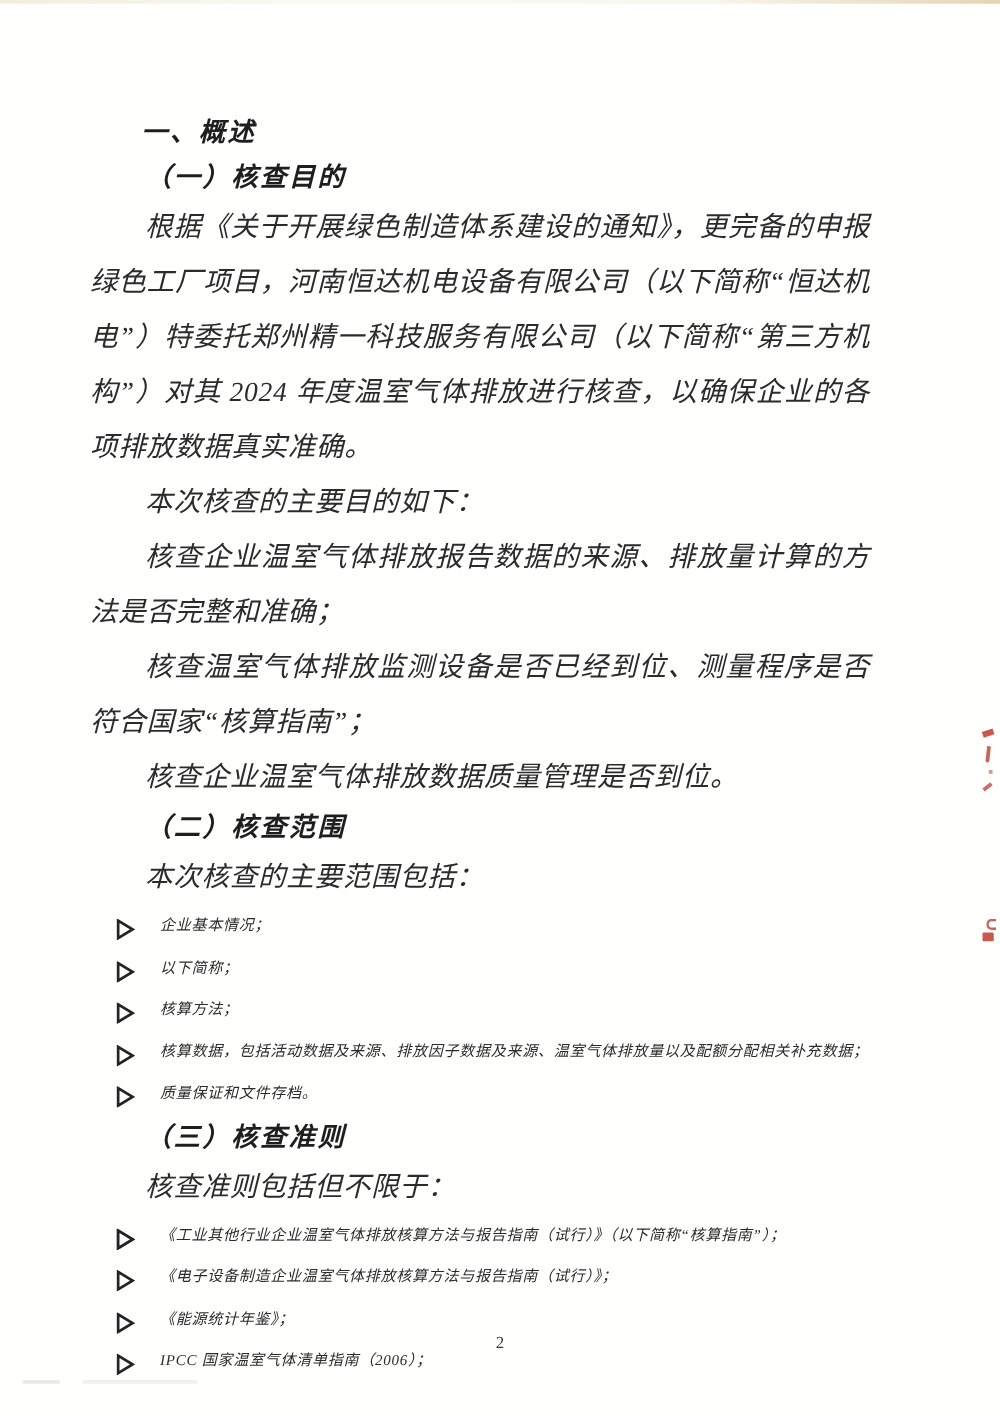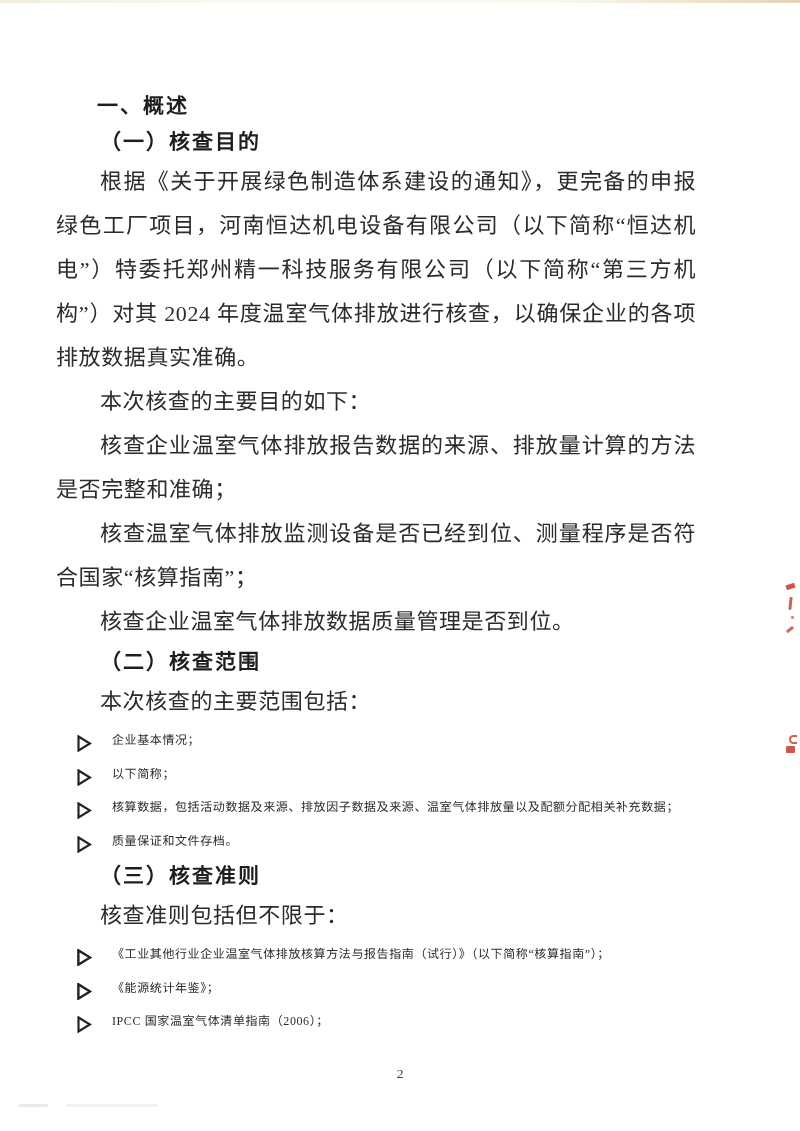--- a/index.html
+++ b/index.html
@@ -27,22 +27,23 @@
       rgba(205,185,125,0.25),
       rgba(205,185,125,0.10) 30%,
       rgba(205,185,125,0.12) 70%,
       rgba(196,160,90,0.45));
     pointer-events: none;
   }
   .content {
     position: absolute;
     top: 0; left: 0;
     width: 772px;
-    padding: 88px 76px 0 56px;
+    padding: 88px 76px 0 72px;
     box-sizing: border-box;
+    font-style: italic;
   }
   .h1 {
     font-size: 21px;
     line-height: 36px;
     font-weight: bold;
     color: #1e1e1e;
     margin: 0 0 0 41px;
     letter-spacing: 2px;
   }
   .h2 {
@@ -147,20 +148,26 @@
       <li>
         <span class="bullet"><svg width="15" height="17" viewBox="0 0 15 17">
               <polygon points="1.5,1.5 13,8.5 1.5,15.5" fill="#ffffff" stroke="#242424" stroke-width="2.2" stroke-linejoin="miter"></polygon>
             </svg></span>
         <span>以下简称；</span>
       </li>
       <li>
         <span class="bullet"><svg width="15" height="17" viewBox="0 0 15 17">
               <polygon points="1.5,1.5 13,8.5 1.5,15.5" fill="#ffffff" stroke="#242424" stroke-width="2.2" stroke-linejoin="miter"></polygon>
             </svg></span>
+        <span>核算方法；</span>
+      </li>
+      <li>
+        <span class="bullet"><svg width="15" height="17" viewBox="0 0 15 17">
+              <polygon points="1.5,1.5 13,8.5 1.5,15.5" fill="#ffffff" stroke="#242424" stroke-width="2.2" stroke-linejoin="miter"></polygon>
+            </svg></span>
         <span>核算数据，包括活动数据及来源、排放因子数据及来源、温室气体排放量以及配额分配相关补充数据；</span>
       </li>
       <li>
         <span class="bullet"><svg width="15" height="17" viewBox="0 0 15 17">
               <polygon points="1.5,1.5 13,8.5 1.5,15.5" fill="#ffffff" stroke="#242424" stroke-width="2.2" stroke-linejoin="miter"></polygon>
             </svg></span>
         <span>质量保证和文件存档。</span>
       </li>
     </ul>
 
@@ -175,20 +182,21 @@
       <li>
         <span class="bullet"><svg width="15" height="17" viewBox="0 0 15 17">
               <polygon points="1.5,1.5 13,8.5 1.5,15.5" fill="#ffffff" stroke="#242424" stroke-width="2.2" stroke-linejoin="miter"></polygon>
             </svg></span>
         <span>《工业其他行业企业温室气体排放核算方法与报告指南（试行）》（以下简称“核算指南”）；</span>
       </li>
       <li>
         <span class="bullet"><svg width="15" height="17" viewBox="0 0 15 17">
               <polygon points="1.5,1.5 13,8.5 1.5,15.5" fill="#ffffff" stroke="#242424" stroke-width="2.2" stroke-linejoin="miter"></polygon>
             </svg></span>
+        <span>《电子设备制造企业温室气体排放核算方法与报告指南（试行）》；</span>
       </li>
       <li>
         <span class="bullet"><svg width="15" height="17" viewBox="0 0 15 17">
               <polygon points="1.5,1.5 13,8.5 1.5,15.5" fill="#ffffff" stroke="#242424" stroke-width="2.2" stroke-linejoin="miter"></polygon>
             </svg></span>
         <span>《能源统计年鉴》；</span>
       </li>
       <li>
         <span class="bullet"><svg width="15" height="17" viewBox="0 0 15 17">
               <polygon points="1.5,1.5 13,8.5 1.5,15.5" fill="#ffffff" stroke="#242424" stroke-width="2.2" stroke-linejoin="miter"></polygon>

